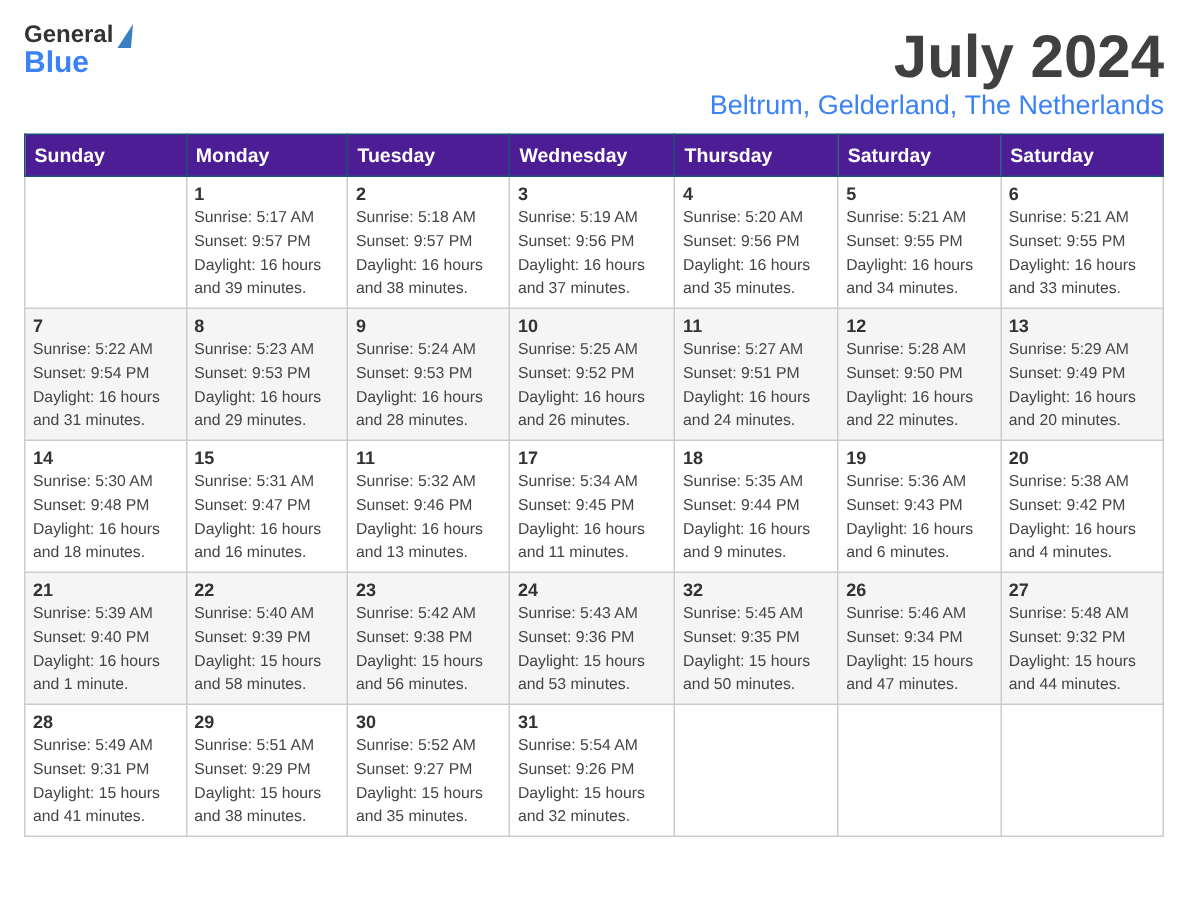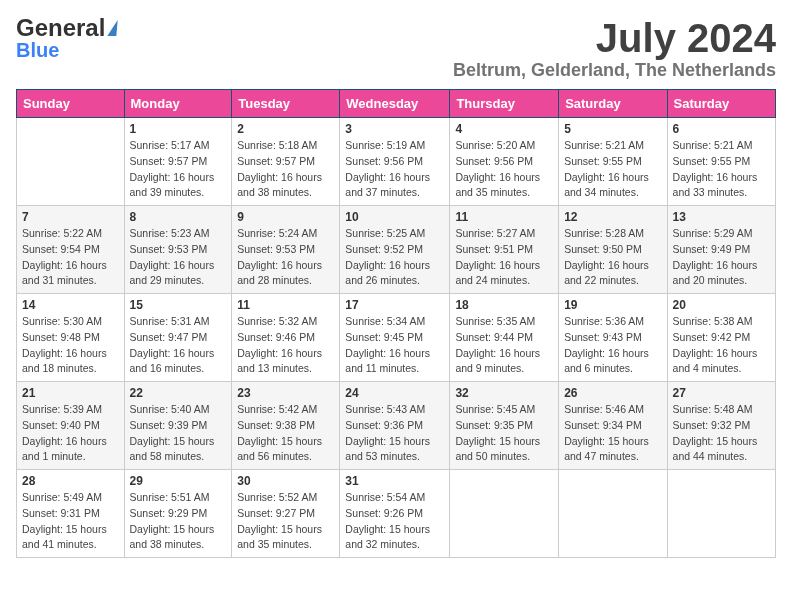--- a/index.html
+++ b/index.html
@@ -15,21 +15,21 @@
       justify-content: space-between;
       align-items: flex-start;
       margin-bottom: 8px;
     }
     .logo {
       display: flex;
       flex-direction: column;
       align-items: flex-start;
     }
     .logo-general {
-      font-size: 24px;
+      font-size: 16px;
       font-weight: bold;
       color: #333;
       line-height: 1;
     }
     .logo-blue {
       font-size: 20px;
       font-weight: bold;
       color: #3b82f6;
       line-height: 1;
     }
@@ -37,30 +37,29 @@
       text-align: right;
     }
     .month-title {
       font-size: 40px;
       font-weight: bold;
       color: #404040;
       line-height: 1.1;
     }
     .location-title {
       font-size: 18px;
-      color: #737373;
-      font-weight: bold;
+      color: #3b82f6;
     }
     .calendar {
       width: 100%;
       border-collapse: collapse;
       font-size: 11px;
     }
     .calendar thead tr th {
-      background-color: #ec4899;
+      background-color: #4c1d95;
       color: #fff;
       text-align: left;
       padding: 6px 6px;
       font-size: 13px;
       font-weight: bold;
       border: 1px solid #1a5276;
     }
     .calendar tbody tr td {
       vertical-align: top;
       border: 1px solid #ccc;

